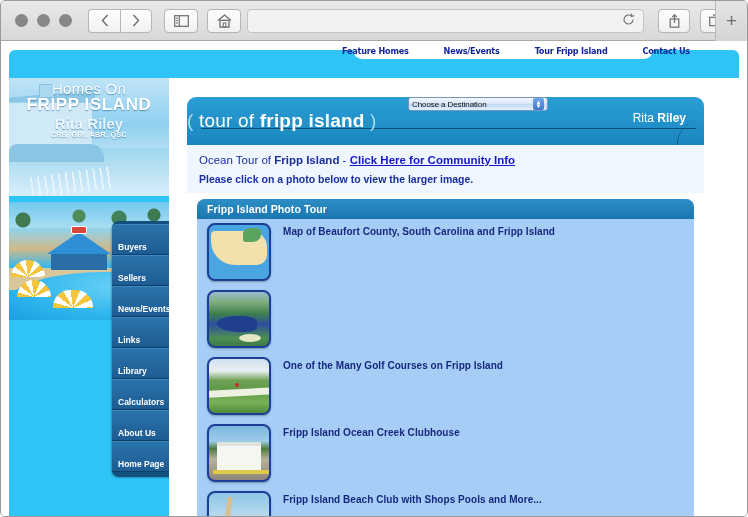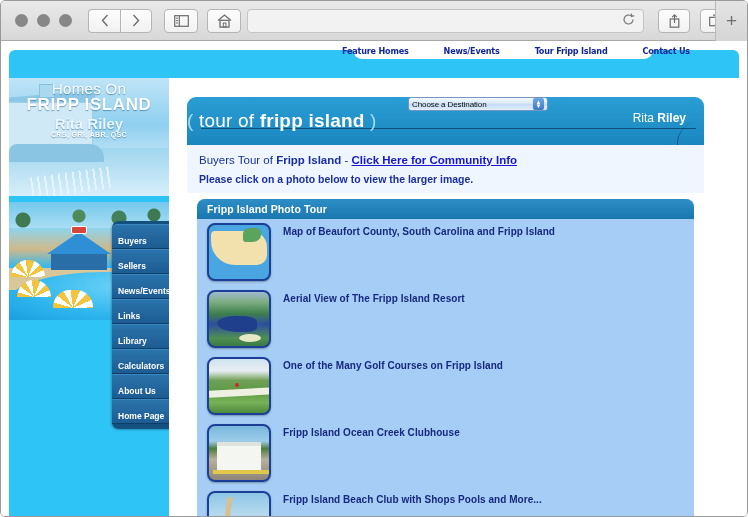--- a/index.html
+++ b/index.html
@@ -265,21 +265,21 @@
     padding: 3px 0 5px 0;
     z-index: 5;
     box-shadow: -1px 1px 2px rgba(0,0,0,.25);
   }
   .menu a {
     display: block;
     font-size: 8.5px;
     font-weight: bold;
     color: #ffffff;
     text-decoration: none;
-    padding: 11px 0 2px 6px;
+    padding: 17px 0 2px 6px;
     background: linear-gradient(to bottom, #2a73ab 0%, #1d5c92 100%);
     border-bottom: 1px solid #0e3f68;
     border-top: 1px solid #3a87c2;
     white-space: nowrap;
   }
   .menu a:first-child { border-radius: 5px 0 0 0; }
 
   
   .main {
     position: absolute;
@@ -580,37 +580,36 @@
           <span class="bold">fripp island</span>
           <span class="paren">)</span>
         </div>
         <div class="agent">
           <span>Rita </span><b>Riley</b>
         </div>
       </div>
 
       <div class="intro">
         <div class="line1">
-          <span>Buyers Tour of </span><span class="b">Fripp Island</span><span> - </span><a href="#">Click Here for Community Info</a>
+          <span>Ocean Tour of </span><span class="b">Fripp Island</span><span> - </span><a href="#">Click Here for Community Info</a>
         </div>
         <div class="line2">Please click on a photo below to view the larger image.</div>
       </div>
 
       <div class="panel">
         <div class="phead">Fripp Island Photo Tour</div>
         <div class="tourlist">
 
           <div class="tourrow">
             <div class="thumb th-map"></div>
             <div class="tlabel">Map of Beaufort County, South Carolina and Fripp Island</div>
           </div>
 
           <div class="tourrow">
             <div class="thumb th-aerial"></div>
-            <div class="tlabel">Aerial View of The Fripp Island Resort</div>
           </div>
 
           <div class="tourrow">
             <div class="thumb th-golf"></div>
             <div class="tlabel">One of the Many Golf Courses on Fripp Island</div>
           </div>
 
           <div class="tourrow">
             <div class="thumb th-club"></div>
             <div class="tlabel">Fripp Island Ocean Creek Clubhouse</div>

